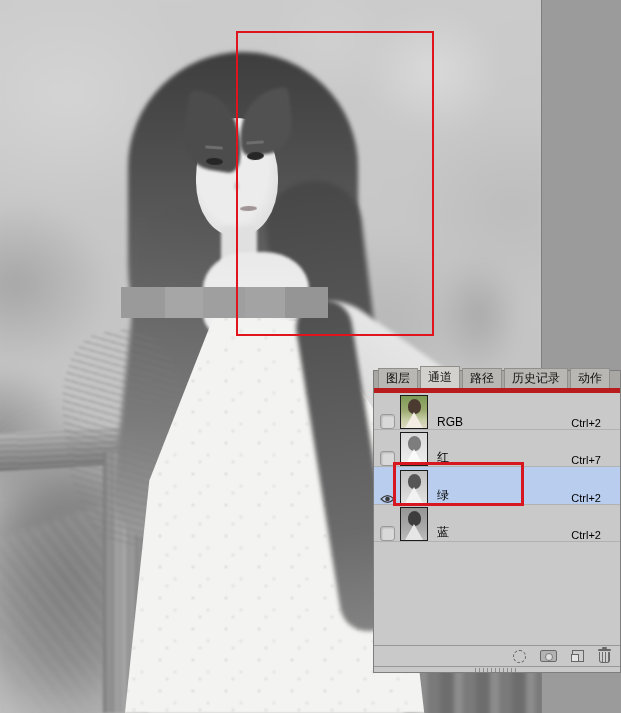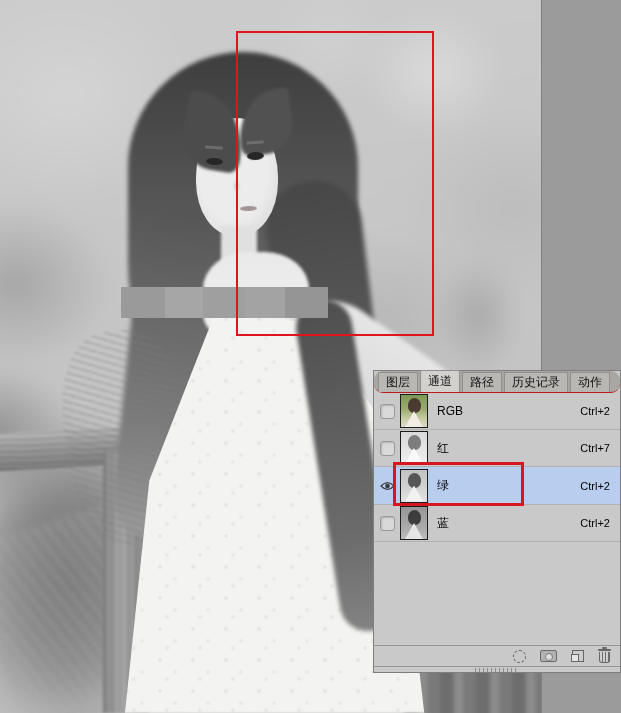--- a/index.html
+++ b/index.html
@@ -77,46 +77,46 @@
   .censor-bar i{position:static;display:block;height:31px;}
   .canvas-annotation{left:236px;top:31px;width:194px;height:301px;border:2px solid #e0141c;z-index:30;}
 
   
   .pasteboard{position:absolute;left:541px;top:0;width:80px;height:713px;background:#9b9b9b;border-left:1px solid #7f7f7f;box-sizing:border-box;}
 
   
   .panel{position:absolute;left:373px;top:370px;width:248px;height:303px;background:#c9c9c9;
     border:1px solid #7e7e7e;box-sizing:border-box;z-index:50;}
   .tabbar{height:22px;background:#a9a7a3;display:flex;align-items:flex-end;padding-left:4px;
-    border-bottom:1px solid #b91c1c;box-sizing:border-box;border-radius:9px;}
+    border-bottom:5px solid #b91c1c;box-sizing:border-box;}
   .tab{height:19px;line-height:19px;padding:0 7px;font-size:12px;color:#111;background:#b9b7b3;
     border:1px solid #918f8c;border-bottom:none;margin-right:2px;white-space:nowrap;cursor:default;}
   .tab.active{background:#d3d1cd;height:21px;line-height:21px;}
-  .channel-row{height:37px;display:flex;align-items:center;border-bottom:1px solid #b2b2b2;box-sizing:border-box;}
+  .channel-row{height:37px;display:flex;align-items:flex-end;border-bottom:1px solid #b2b2b2;box-sizing:border-box;}
   .channel-row.selected{background:#b9cdee;height:38px;}
   .vis-cell{width:26px;display:flex;justify-content:center;align-items:center;flex:none;}
   .vis-box{width:15px;height:15px;background:#d9d9d9;border:1px solid #9a9a9a;border-radius:3px;
     box-shadow:inset 1px 1px 2px rgba(0,0,0,.18);box-sizing:border-box;}
   .thumb{width:28px;height:34px;border:1px solid #1c1c1c;flex:none;position:relative;overflow:hidden;box-sizing:border-box;}
   .thumb::before{content:'';position:absolute;left:7px;top:3px;width:13px;height:15px;border-radius:50% 50% 45% 45%;}
   .thumb::after{content:'';position:absolute;left:4px;bottom:0;width:18px;height:16px;clip-path:polygon(50% 0,100% 100%,0 100%);}
   .thumb-rgb{background:linear-gradient(#7d9a55,#9cab70 45%,#c9cfa8 75%,#ded8c4);}
   .thumb-rgb::before{background:#4a3a30;}
   .thumb-rgb::after{background:#f2ece2;}
   .thumb-red{background:linear-gradient(#d9d9d9,#e6e6e6 60%,#f0f0f0);}
   .thumb-red::before{background:#7d7d7d;}
   .thumb-red::after{background:#fafafa;}
   .thumb-green{background:linear-gradient(#c2c2c2,#d4d4d4 60%,#e2e2e2);}
   .thumb-green::before{background:#565656;}
   .thumb-green::after{background:#f2f2f2;}
   .thumb-blue{background:linear-gradient(#969696,#a9a9a9 60%,#bcbcbc);}
   .thumb-blue::before{background:#3d3d3d;}
   .thumb-blue::after{background:#e6e6e6;}
   .row-label{margin-left:9px;font-size:12px;color:#000;}
-  .row-shortcut{margin-left:auto;margin-right:10px;font-size:11px;color:#000;}
+  .row-shortcut{margin-left:auto;margin-right:19px;font-size:11px;color:#000;}
   .green-annotation{position:absolute;left:19px;top:91px;width:131px;height:44px;border:3px solid #d8161f;
     box-sizing:border-box;z-index:5;pointer-events:none;}
   .panel-footer{position:absolute;left:0;right:0;top:274px;height:22px;background:#c9c9c9;
     border-top:1px solid #979797;border-bottom:1px solid #979797;box-sizing:border-box;
     display:flex;align-items:center;justify-content:flex-end;gap:14px;padding-right:9px;}
   .icon-load{width:13px;height:13px;border:1px dashed #5d5d5d;border-radius:50%;box-sizing:border-box;}
   .icon-save{width:17px;height:12px;border:1px solid #6a6a6a;border-radius:2px;background:#b2b2b2;
     position:relative;box-sizing:border-box;}
   .icon-save::after{content:'';position:absolute;left:4px;top:2px;width:6px;height:6px;border-radius:50%;
     background:#dedede;border:1px solid #7c7c7c;}

